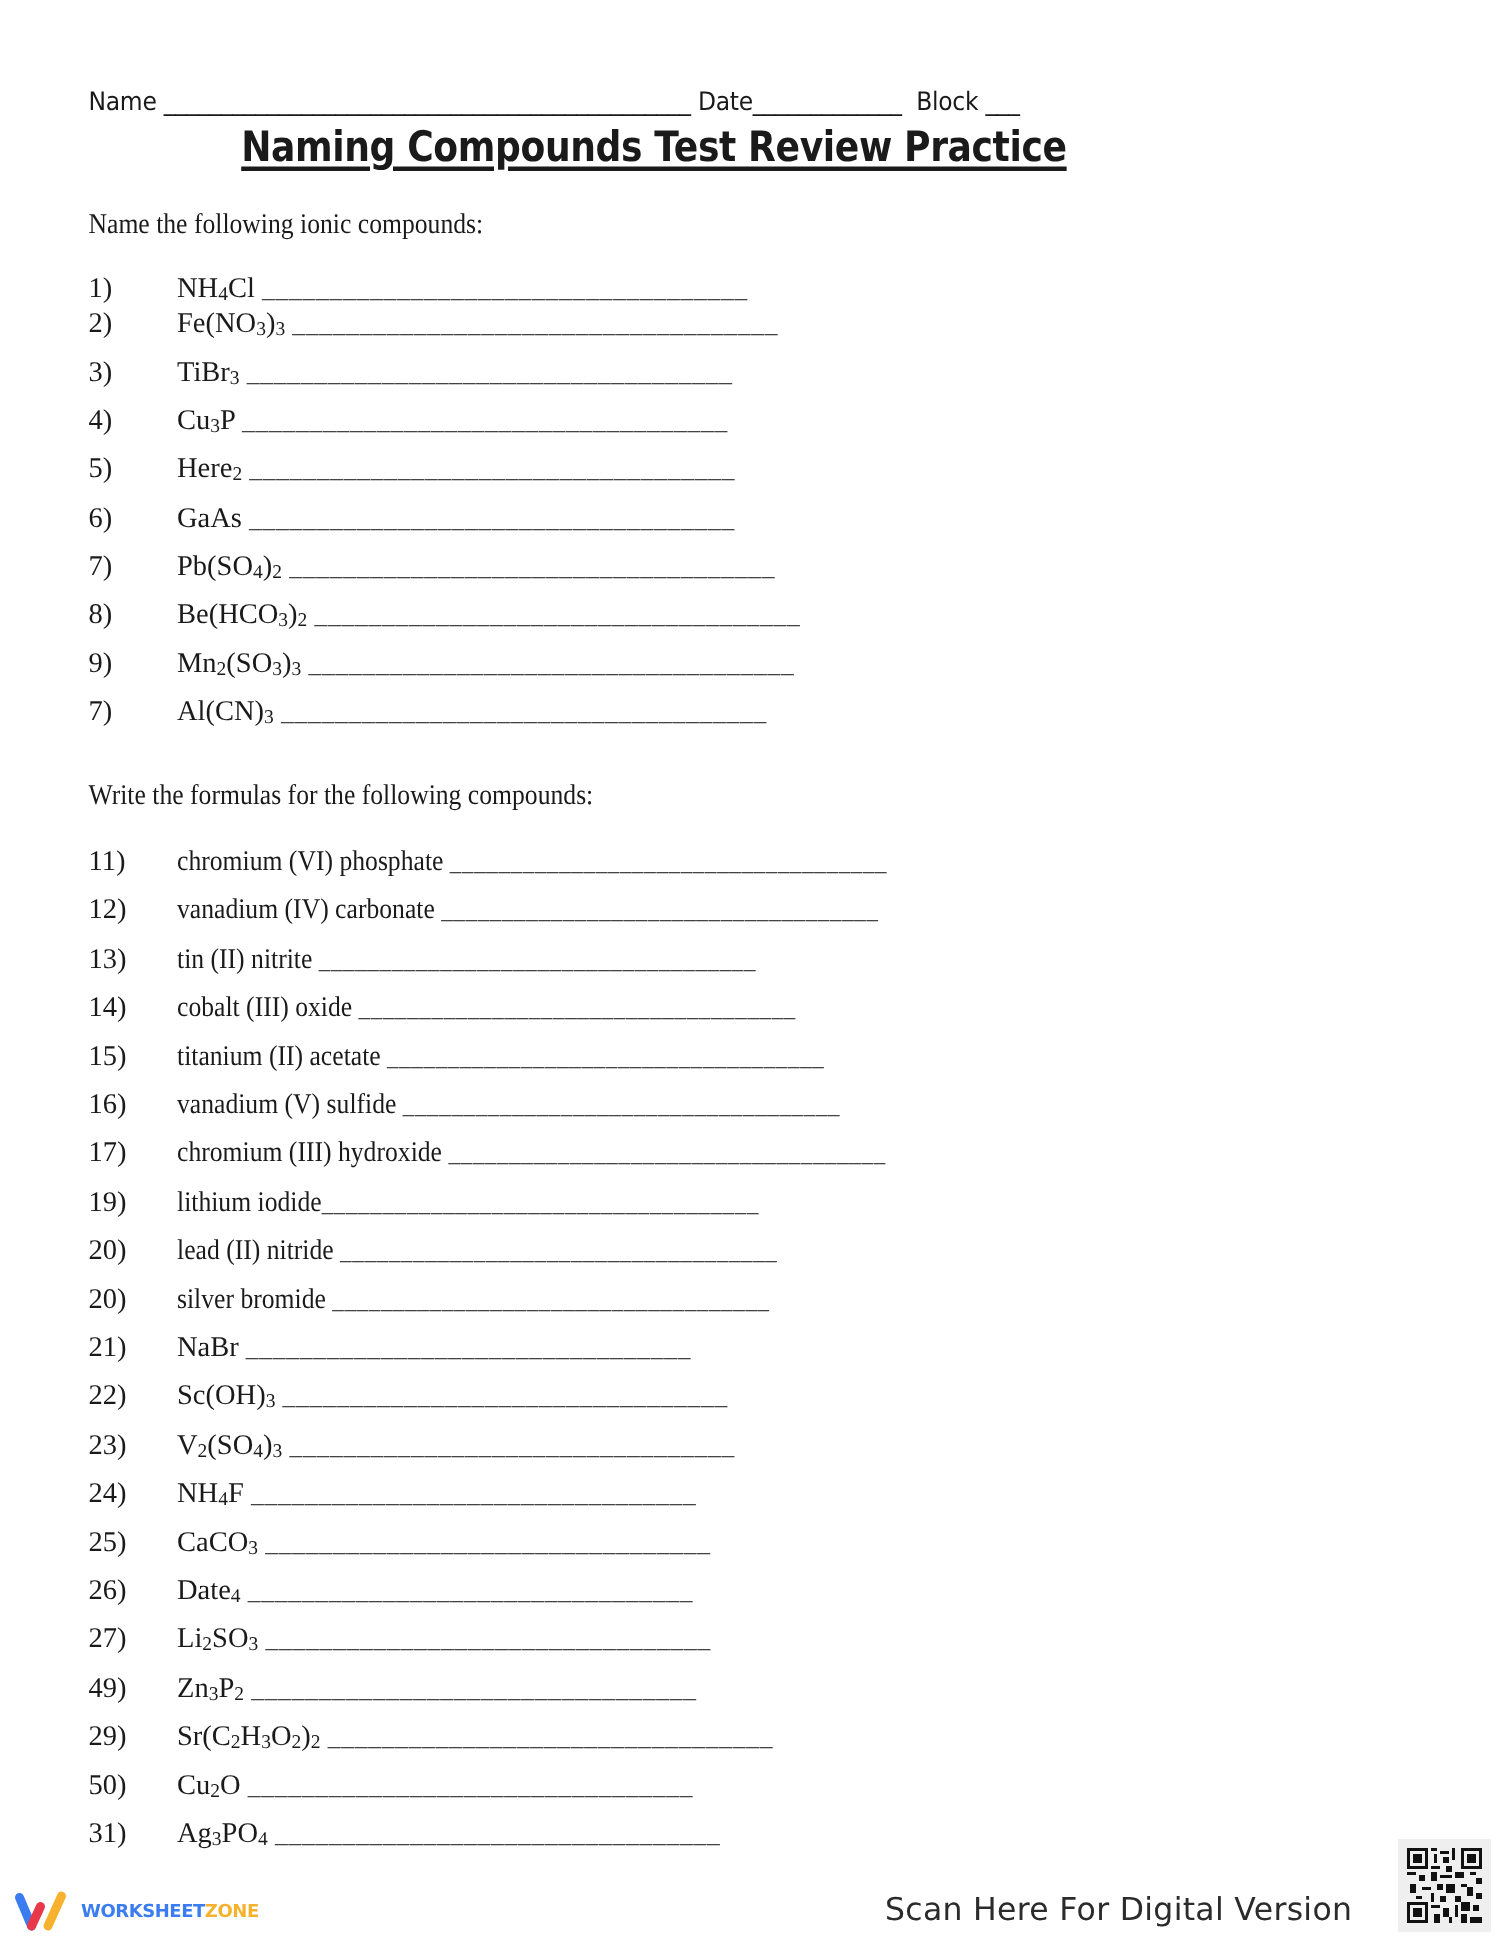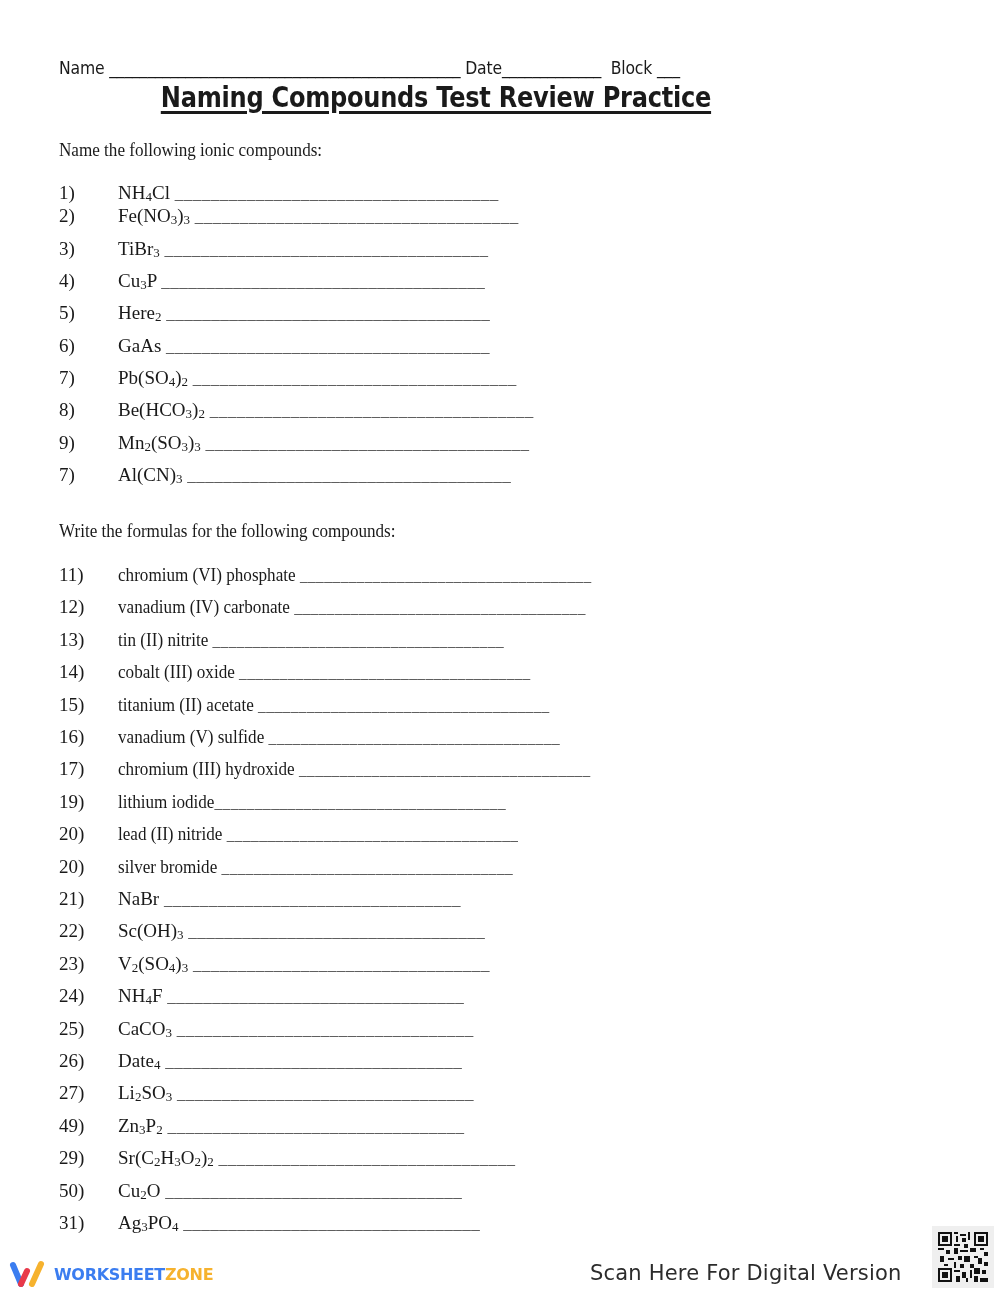--- a/index.html
+++ b/index.html
@@ -26,21 +26,21 @@
     position: absolute; left: 59px; height: 26px; white-space: nowrap;
     font-family: "Liberation Serif", serif; font-size: 19px;
   }
   .item .num { position: absolute; left: 0; top: 0; }
   .item .body { position: absolute; left: 59px; top: 0; white-space: nowrap; }
   .item.names .body { transform: scaleX(0.9); transform-origin: left top; }
   .item .blank { color: #444; letter-spacing: 0.5px; font-size: 17px; }
   sub { font-size: 13px; vertical-align: -2px; line-height: 0; }
   .logo { position: absolute; left: 8px; top: 1259px; display: flex; align-items: center; }
   .logo svg { display: block; }
-  .logo-text { margin-left: 6px; font-family: "DejaVu Sans", sans-serif; font-weight: bold; font-size: 16px; letter-spacing: -0.3px; }
+  .logo-text { margin-left: 6px; font-family: "DejaVu Sans", sans-serif; font-weight: bold; font-size: 12px; letter-spacing: -0.3px; }
   .logo-text .w { color: #3b7df0; }
   .logo-text .z { color: #f6b22e; }
   .scan {
     position: absolute; left: 590px; top: 1261px; font-family: "DejaVu Sans", sans-serif;
     font-size: 21px; color: #2b2b2b; letter-spacing: 0.2px; white-space: nowrap;
   }
   .qr { position: absolute; left: 932px; top: 1226px; width: 62px; height: 62px; background: #efefef; }
   .qr svg { position: absolute; left: 6px; top: 6px; }
 </style>
 </head>

